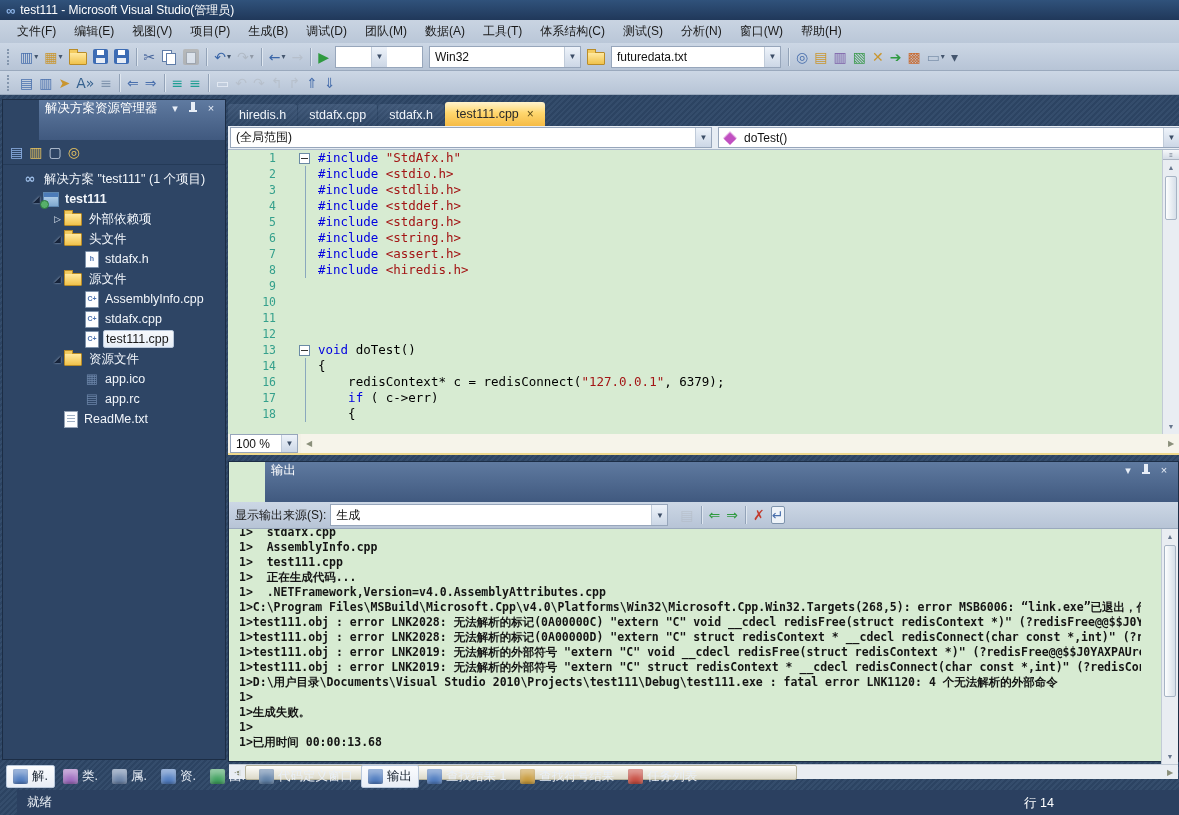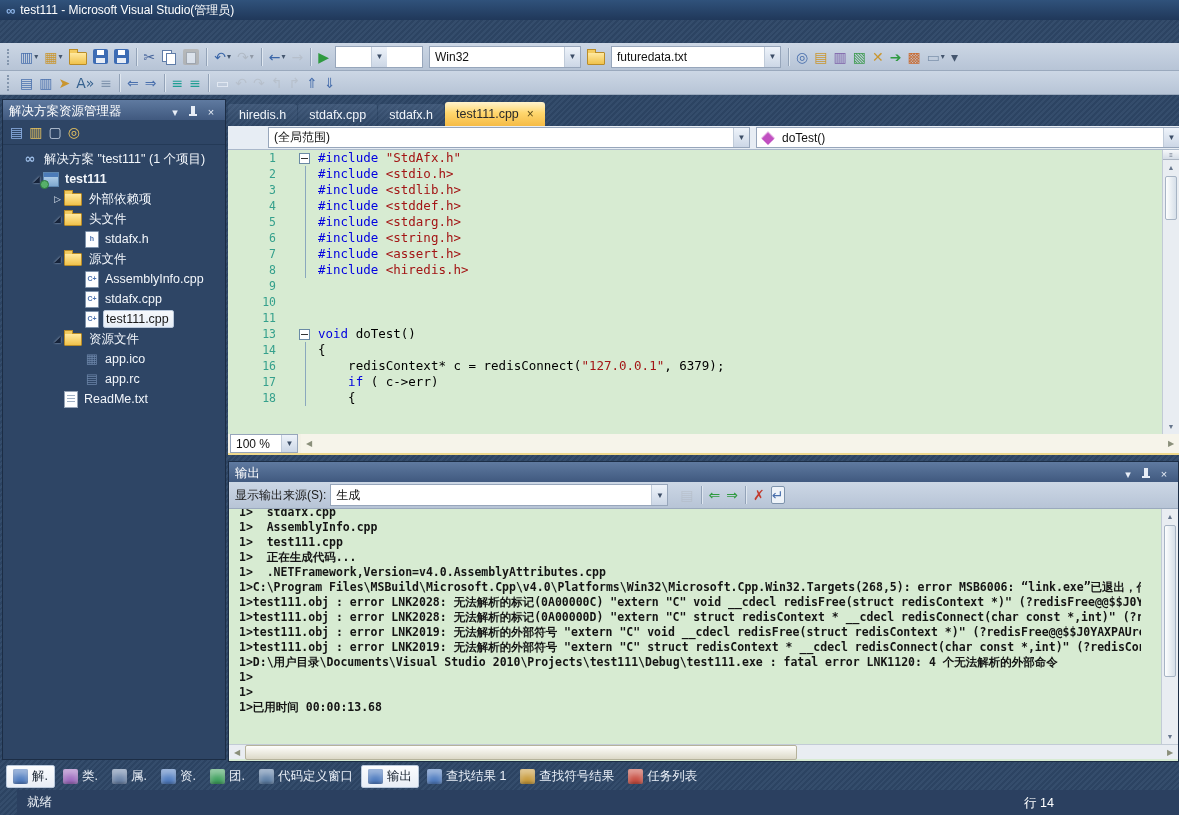--- a/index.html
+++ b/index.html
@@ -40,22 +40,22 @@
   .ic-floppy{width:15px;height:15px;background:#3d6cb4;border-radius:2px;position:relative;}
   .ic-floppy::before{content:"";position:absolute;left:4px;top:1px;right:4px;height:5px;background:#fff;}
   .ic-floppy::after{content:"";position:absolute;left:3px;bottom:1px;right:3px;height:5px;background:#e8edf5;}
   .ic-copy{position:relative;width:16px;height:16px;}
   .ic-copy::before,.ic-copy::after{content:"";position:absolute;width:8px;height:10px;background:#fff;border:1px solid #5f7ca8;}
   .ic-copy::before{left:1px;top:1px;}
   .ic-copy::after{left:5px;top:4px;}
   .ic-paste{position:relative;width:16px;height:16px;background:#b9935a;border-radius:2px;}
   .ic-paste::before{content:"";position:absolute;left:3px;top:3px;right:3px;bottom:1px;background:#fff;border:1px solid #777;}
   
-  .panel-hd{height:20px;background:linear-gradient(#5f7aa0,#40597f);color:#fff;display:flex;
-            align-items:flex-end;padding:0 6px;font-size:12.5px;}
+  .panel-hd{height:40px;background:linear-gradient(#5f7aa0,#40597f);color:#fff;display:flex;
+            align-items:flex-start;padding:0 6px;font-size:12.5px;margin-left:36px;}
   .panel-hd .sp{flex:1;}
   .hd-ic{width:16px;height:16px;display:flex;align-items:center;justify-content:center;
          color:#e8eef7;font-size:11px;margin-left:2px;border-radius:2px;}
   .pin{position:relative;width:10px;height:14px;}
   .pin::before{content:"";position:absolute;left:3px;top:1px;width:4px;height:8px;background:#e8eef7;}
   .pin::after{content:"";position:absolute;left:1px;top:9px;width:8px;height:2px;background:#e8eef7;box-shadow:3px 2px 0 -1px #e8eef7;}
   
   #sepanel{left:2px;top:99px;width:224px;height:661px;background:#2e4565;border:1px solid #1c2d45;box-sizing:border-box;}
   #se-toolbar{height:24px;display:flex;align-items:center;padding-left:4px;border-bottom:1px solid #243a57;}
   #se-tree{padding-top:4px;color:#f2f6fb;font-size:12.5px;}
@@ -78,21 +78,21 @@
                   background:repeating-linear-gradient(#9fb0c4 0 1px,transparent 1px 3px);}
   .fi-grid{width:14px;height:14px;color:#6b84a8;font-size:13px;line-height:14px;text-align:center;}
   
   #tabstrip{left:228px;top:99px;width:951px;height:27px;display:flex;align-items:flex-end;
             border-bottom:2px solid #f0c243;}
   .tab{height:22px;display:flex;align-items:center;padding:0 11px;color:#f0f4fa;font-size:12.5px;
        border-radius:3px 3px 0 0;margin-right:1px;background:linear-gradient(rgba(120,145,180,.25),rgba(60,80,110,.05));justify-content:center;}
   .tab.active{background:linear-gradient(#fff3cd,#ffd76e 45%,#f5bb46);color:#2a2a2a;height:24px;}
   .tab .close{margin-left:8px;font-size:12px;color:#5a4a18;}
   #navbar{left:228px;top:126px;width:951px;height:24px;background:#e7edf4;display:flex;align-items:center;
-          border-bottom:1px solid #aab8ca;box-sizing:border-box;padding-left:38px;}
+          border-bottom:1px solid #aab8ca;box-sizing:border-box;}
   #navbar .combo{flex:none;height:19px;}
   .member-ic{width:10px;height:10px;background:#c14fc1;transform:rotate(45deg);margin:0 4px 0 6px;flex:none;
              box-shadow:inset 1px 1px 1px rgba(255,255,255,.7);}
   
   #code-area{left:228px;top:150px;width:951px;height:284px;background:#d7ebd2;overflow:hidden;}
   .code-row{display:flex;height:16px;line-height:16px;font-family:"DejaVu Sans Mono",monospace;font-size:12.5px;white-space:pre;}
   .ln{width:48px;flex:none;text-align:right;padding-right:8px;color:#35a08c;font-size:11.5px;}
   .fold{width:34px;flex:none;position:relative;}
   .fbox{position:absolute;right:8px;top:3px;width:9px;height:9px;background:#fff;border:1px solid #6a8aa5;}
   .fbox::before{content:"";position:absolute;left:1px;right:1px;top:4px;height:1px;background:#333;}
@@ -139,20 +139,36 @@
 </head>
 <body>
 
 <div id="app">
 
   <div id="titlebar" class="abs">
     <span id="vs-logo">∞</span>
     <span>test111 - Microsoft Visual Studio(管理员)</span>
   </div>
 
+  <div id="menubar" class="abs">
+      <div class="menu-item">文件(F)</div>
+      <div class="menu-item">编辑(E)</div>
+      <div class="menu-item">视图(V)</div>
+      <div class="menu-item">项目(P)</div>
+      <div class="menu-item">生成(B)</div>
+      <div class="menu-item">调试(D)</div>
+      <div class="menu-item">团队(M)</div>
+      <div class="menu-item">数据(A)</div>
+      <div class="menu-item">工具(T)</div>
+      <div class="menu-item">体系结构(C)</div>
+      <div class="menu-item">测试(S)</div>
+      <div class="menu-item">分析(N)</div>
+      <div class="menu-item">窗口(W)</div>
+      <div class="menu-item">帮助(H)</div>
+    </div>
 
   <div id="tb1" class="abs toolbar">
       <span class="grip"></span>
       <span class="tbtn">
         <span class="g" style="color: rgb(74, 112, 173);">▥</span>
         <span class="dd">▾</span>
       </span>
       <span class="tbtn">
         <span class="g" style="color: rgb(201, 150, 47);">▦</span>
         <span class="dd">▾</span>
@@ -424,20 +440,21 @@
         <div class="code-row"><span class="ln">2</span><span class="fold"><span class="fline"></span></span><span class="code"><span class="pp">#include </span><span class="str">&lt;stdio.h&gt;</span></span></div>
         <div class="code-row"><span class="ln">3</span><span class="fold"><span class="fline"></span></span><span class="code"><span class="pp">#include </span><span class="str">&lt;stdlib.h&gt;</span></span></div>
         <div class="code-row"><span class="ln">4</span><span class="fold"><span class="fline"></span></span><span class="code"><span class="pp">#include </span><span class="str">&lt;stddef.h&gt;</span></span></div>
         <div class="code-row"><span class="ln">5</span><span class="fold"><span class="fline"></span></span><span class="code"><span class="pp">#include </span><span class="str">&lt;stdarg.h&gt;</span></span></div>
         <div class="code-row"><span class="ln">6</span><span class="fold"><span class="fline"></span></span><span class="code"><span class="pp">#include </span><span class="str">&lt;string.h&gt;</span></span></div>
         <div class="code-row"><span class="ln">7</span><span class="fold"><span class="fline"></span></span><span class="code"><span class="pp">#include </span><span class="str">&lt;assert.h&gt;</span></span></div>
         <div class="code-row"><span class="ln">8</span><span class="fold"><span class="fline"></span></span><span class="code"><span class="pp">#include </span><span class="str">&lt;hiredis.h&gt;</span></span></div>
         <div class="code-row"><span class="ln">9</span><span class="fold"></span><span class="code"></span></div>
         <div class="code-row"><span class="ln">10</span><span class="fold"></span><span class="code"></span></div>
         <div class="code-row"><span class="ln">11</span><span class="fold"></span><span class="code"></span></div>
+        <div class="code-row"><span class="ln">12</span><span class="fold"></span><span class="code"></span></div>
         <div class="code-row"><span class="ln">13</span><span class="fold"><span class="fbox"></span></span><span class="code"><span class="kw">void</span><span class="pl"> doTest()</span></span></div>
         <div class="code-row"><span class="ln">14</span><span class="fold"><span class="fline"></span></span><span class="code"><span class="pl">{</span></span></div>
         <div class="code-row"><span class="ln">16</span><span class="fold"><span class="fline"></span></span><span class="code"><span class="pl">    redisContext* c = redisConnect(</span><span class="str">"127.0.0.1"</span><span class="pl">, 6379);</span></span></div>
         <div class="code-row"><span class="ln">17</span><span class="fold"><span class="fline"></span></span><span class="code"><span class="pl">    </span><span class="kw">if</span><span class="pl"> ( c-&gt;err)</span></span></div>
         <div class="code-row"><span class="ln">18</span><span class="fold"><span class="fline"></span></span><span class="code"><span class="pl">    {</span></span></div>
       </div>
     <div class="vscroll">
       <div class="vs-split">≡</div>
       <div class="sc-arr">▲</div>
       <div class="vs-thumb"></div>
@@ -502,20 +519,21 @@
           <div class="out-line">1&gt;  test111.cpp</div>
           <div class="out-line">1&gt;  正在生成代码...</div>
           <div class="out-line">1&gt;  .NETFramework,Version=v4.0.AssemblyAttributes.cpp</div>
           <div class="out-line">1&gt;C:\Program Files\MSBuild\Microsoft.Cpp\v4.0\Platforms\Win32\Microsoft.Cpp.Win32.Targets(268,5): error MSB6006: “link.exe”已退出，代码为 1120。</div>
           <div class="out-line">1&gt;test111.obj : error LNK2028: 无法解析的标记(0A00000C) "extern "C" void __cdecl redisFree(struct redisContext *)" (?redisFree@@$$J0YAXPAUredisContext@@@Z</div>
           <div class="out-line">1&gt;test111.obj : error LNK2028: 无法解析的标记(0A00000D) "extern "C" struct redisContext * __cdecl redisConnect(char const *,int)" (?redisConnect@@$$J0YAPA</div>
           <div class="out-line">1&gt;test111.obj : error LNK2019: 无法解析的外部符号 "extern "C" void __cdecl redisFree(struct redisContext *)" (?redisFree@@$$J0YAXPAUredisContext@@@Z)，该符</div>
           <div class="out-line">1&gt;test111.obj : error LNK2019: 无法解析的外部符号 "extern "C" struct redisContext * __cdecl redisConnect(char const *,int)" (?redisConnect@@$$J0YAPAUredis</div>
           <div class="out-line">1&gt;D:\用户目录\Documents\Visual Studio 2010\Projects\test111\Debug\test111.exe : fatal error LNK1120: 4 个无法解析的外部命令</div>
           <div class="out-line">1&gt;</div>
+          <div class="out-line">1&gt;生成失败。</div>
           <div class="out-line">1&gt;</div>
           <div class="out-line">1&gt;已用时间 00:00:13.68</div>
         </div>
       <div class="vscroll">
         <div class="sc-arr">▲</div>
         <div class="vs-thumb" style="height:150px"></div>
         <div class="vs-bottom">
             <div class="sc-arr">▼</div>
           </div>
       </div>

